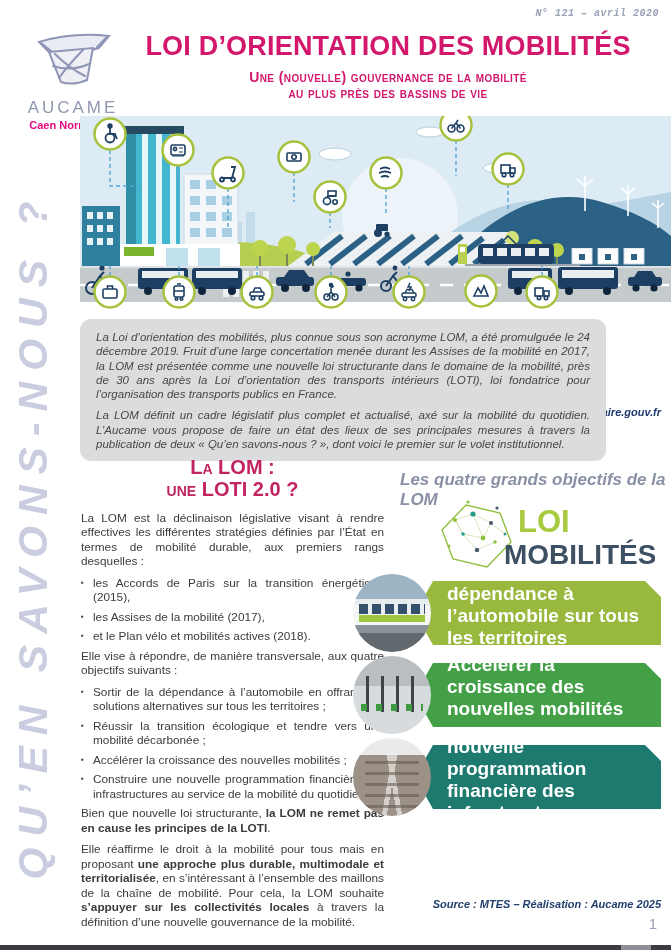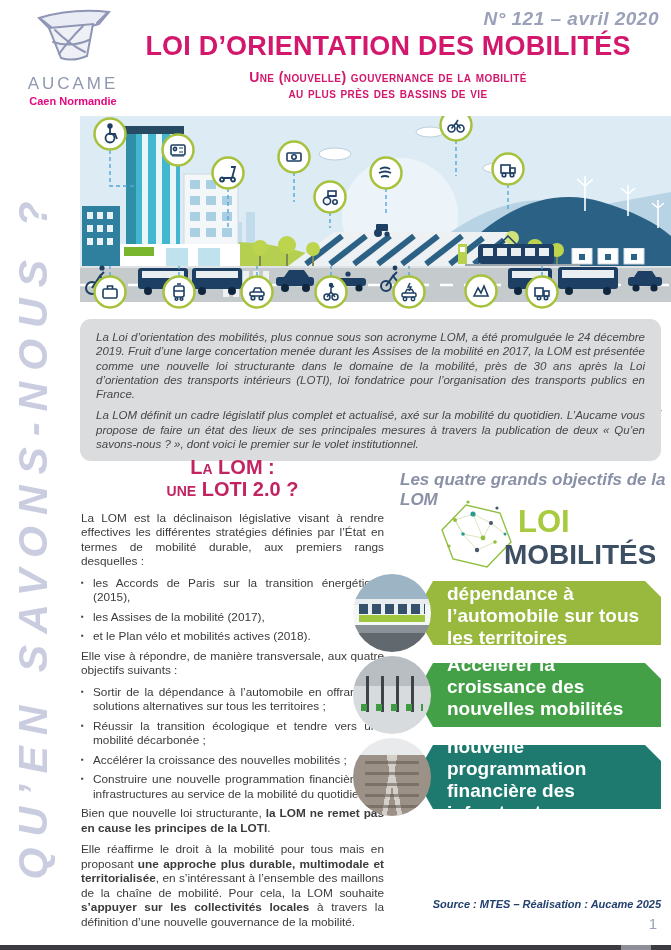--- a/index.html
+++ b/index.html
@@ -1,42 +1,42 @@
 <!DOCTYPE html>
 <html><head>
 <meta charset="utf-8">
 <style>
   html,body{margin:0;padding:0;background:#fff;}
   #page{position:relative;width:671px;height:950px;background:#fff;overflow:hidden;
         font-family:"Liberation Sans","DejaVu Sans",sans-serif;}
 
   
-  .issue{position:absolute;top:8px;right:12px;font-size:19px;font-weight:bold;font-style:italic;
-         color:#9aa1b8;letter-spacing:.5px;}
-  .logo-block{position:absolute;left:14px;top:4px;width:118px;text-align:center;}
+  .issue{position:absolute;top:8px;right:12px;font-size:10px;font-weight:bold;font-style:italic;
+         color:#9aa1b8;letter-spacing:.5px;font-family:Liberation Mono, monospace;}
+  .logo-block{position:absolute;left:14px;top:28px;width:118px;text-align:center;}
   .org-name{font-size:17px;letter-spacing:3px;color:#9097b0;margin-top:2px;}
   .org-sub{font-size:11px;font-weight:bold;color:#e5077e;margin-top:1px;}
   .title-block{position:absolute;left:110px;top:31px;width:556px;text-align:center;}
   .main-title{font-size:27px;font-weight:bold;color:#d2176c;letter-spacing:.2px;}
   .subtitle{font-size:14px;font-weight:bold;color:#d2176c;font-variant:small-caps;
             letter-spacing:.4px;line-height:1.15;margin-top:7px;}
   .subtitle div{display:block;}
 
   
   .vertical-text{position:absolute;top:943px;left:10px;width:816px;transform:rotate(-90deg);
                  transform-origin:0 0;text-align:center;font-size:41px;font-weight:bold;
                  font-style:italic;letter-spacing:11px;color:#cacde0;white-space:nowrap;}
 
   
   .illus{position:absolute;left:80px;top:116px;width:591px;height:195px;}
   .illus-source{position:absolute;right:10px;top:290px;font-size:11px;font-weight:bold;
                 font-style:italic;color:#1d3a6e;}
 
   
-  .graybox{position:absolute;left:80px;top:319px;width:581px;box-sizing:border-box;
+  .graybox{position:absolute;left:80px;top:319px;width:526px;box-sizing:border-box;
            background:#dbdcde;border-radius:11px;padding:11px 16px 10px 16px;
            font-size:11.5px;font-style:italic;color:#474747;line-height:1.24;text-align:justify;}
   .graybox p{margin:0 0 7px 0;}
   .graybox p:last-child{margin-bottom:0;}
 
   
   .leftcol{position:absolute;left:81px;top:456px;width:303px;font-size:11.8px;color:#3b3b3b;
            line-height:1.23;text-align:justify;}
   .lc-heading{text-align:center;color:#c22361;font-weight:bold;font-variant:small-caps;
               font-size:20px;line-height:1.12;margin-bottom:10px;}

